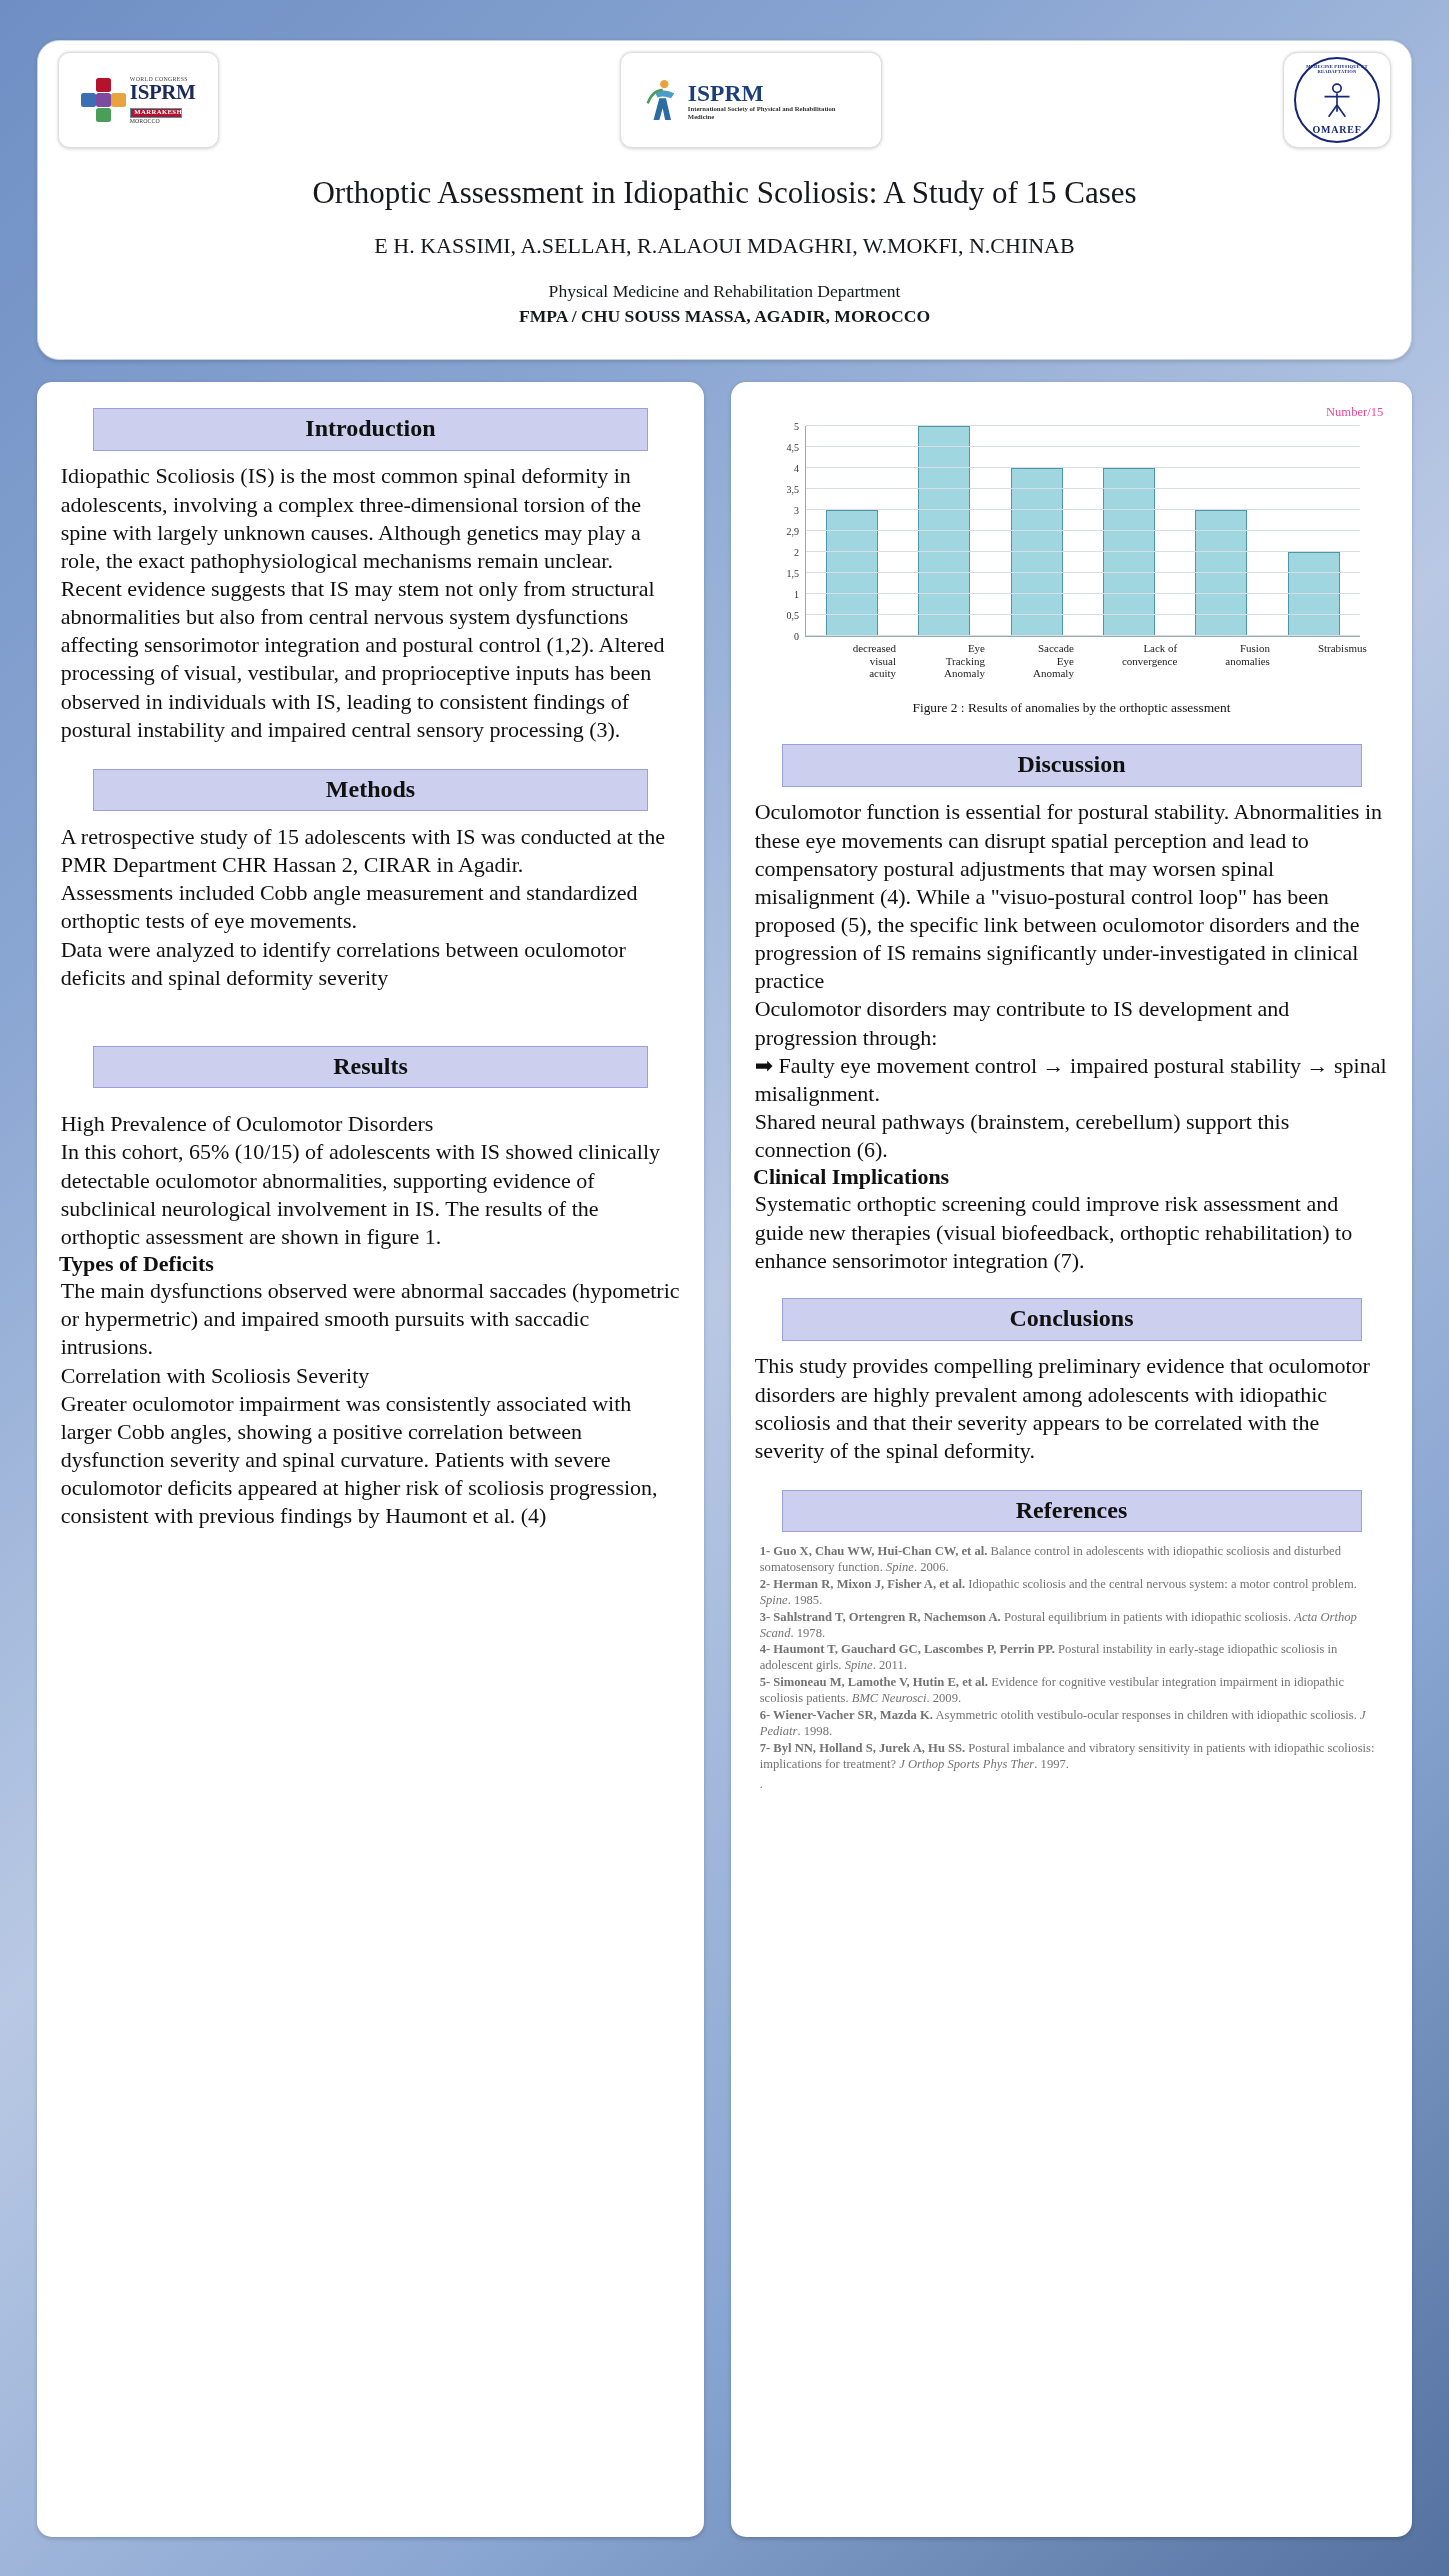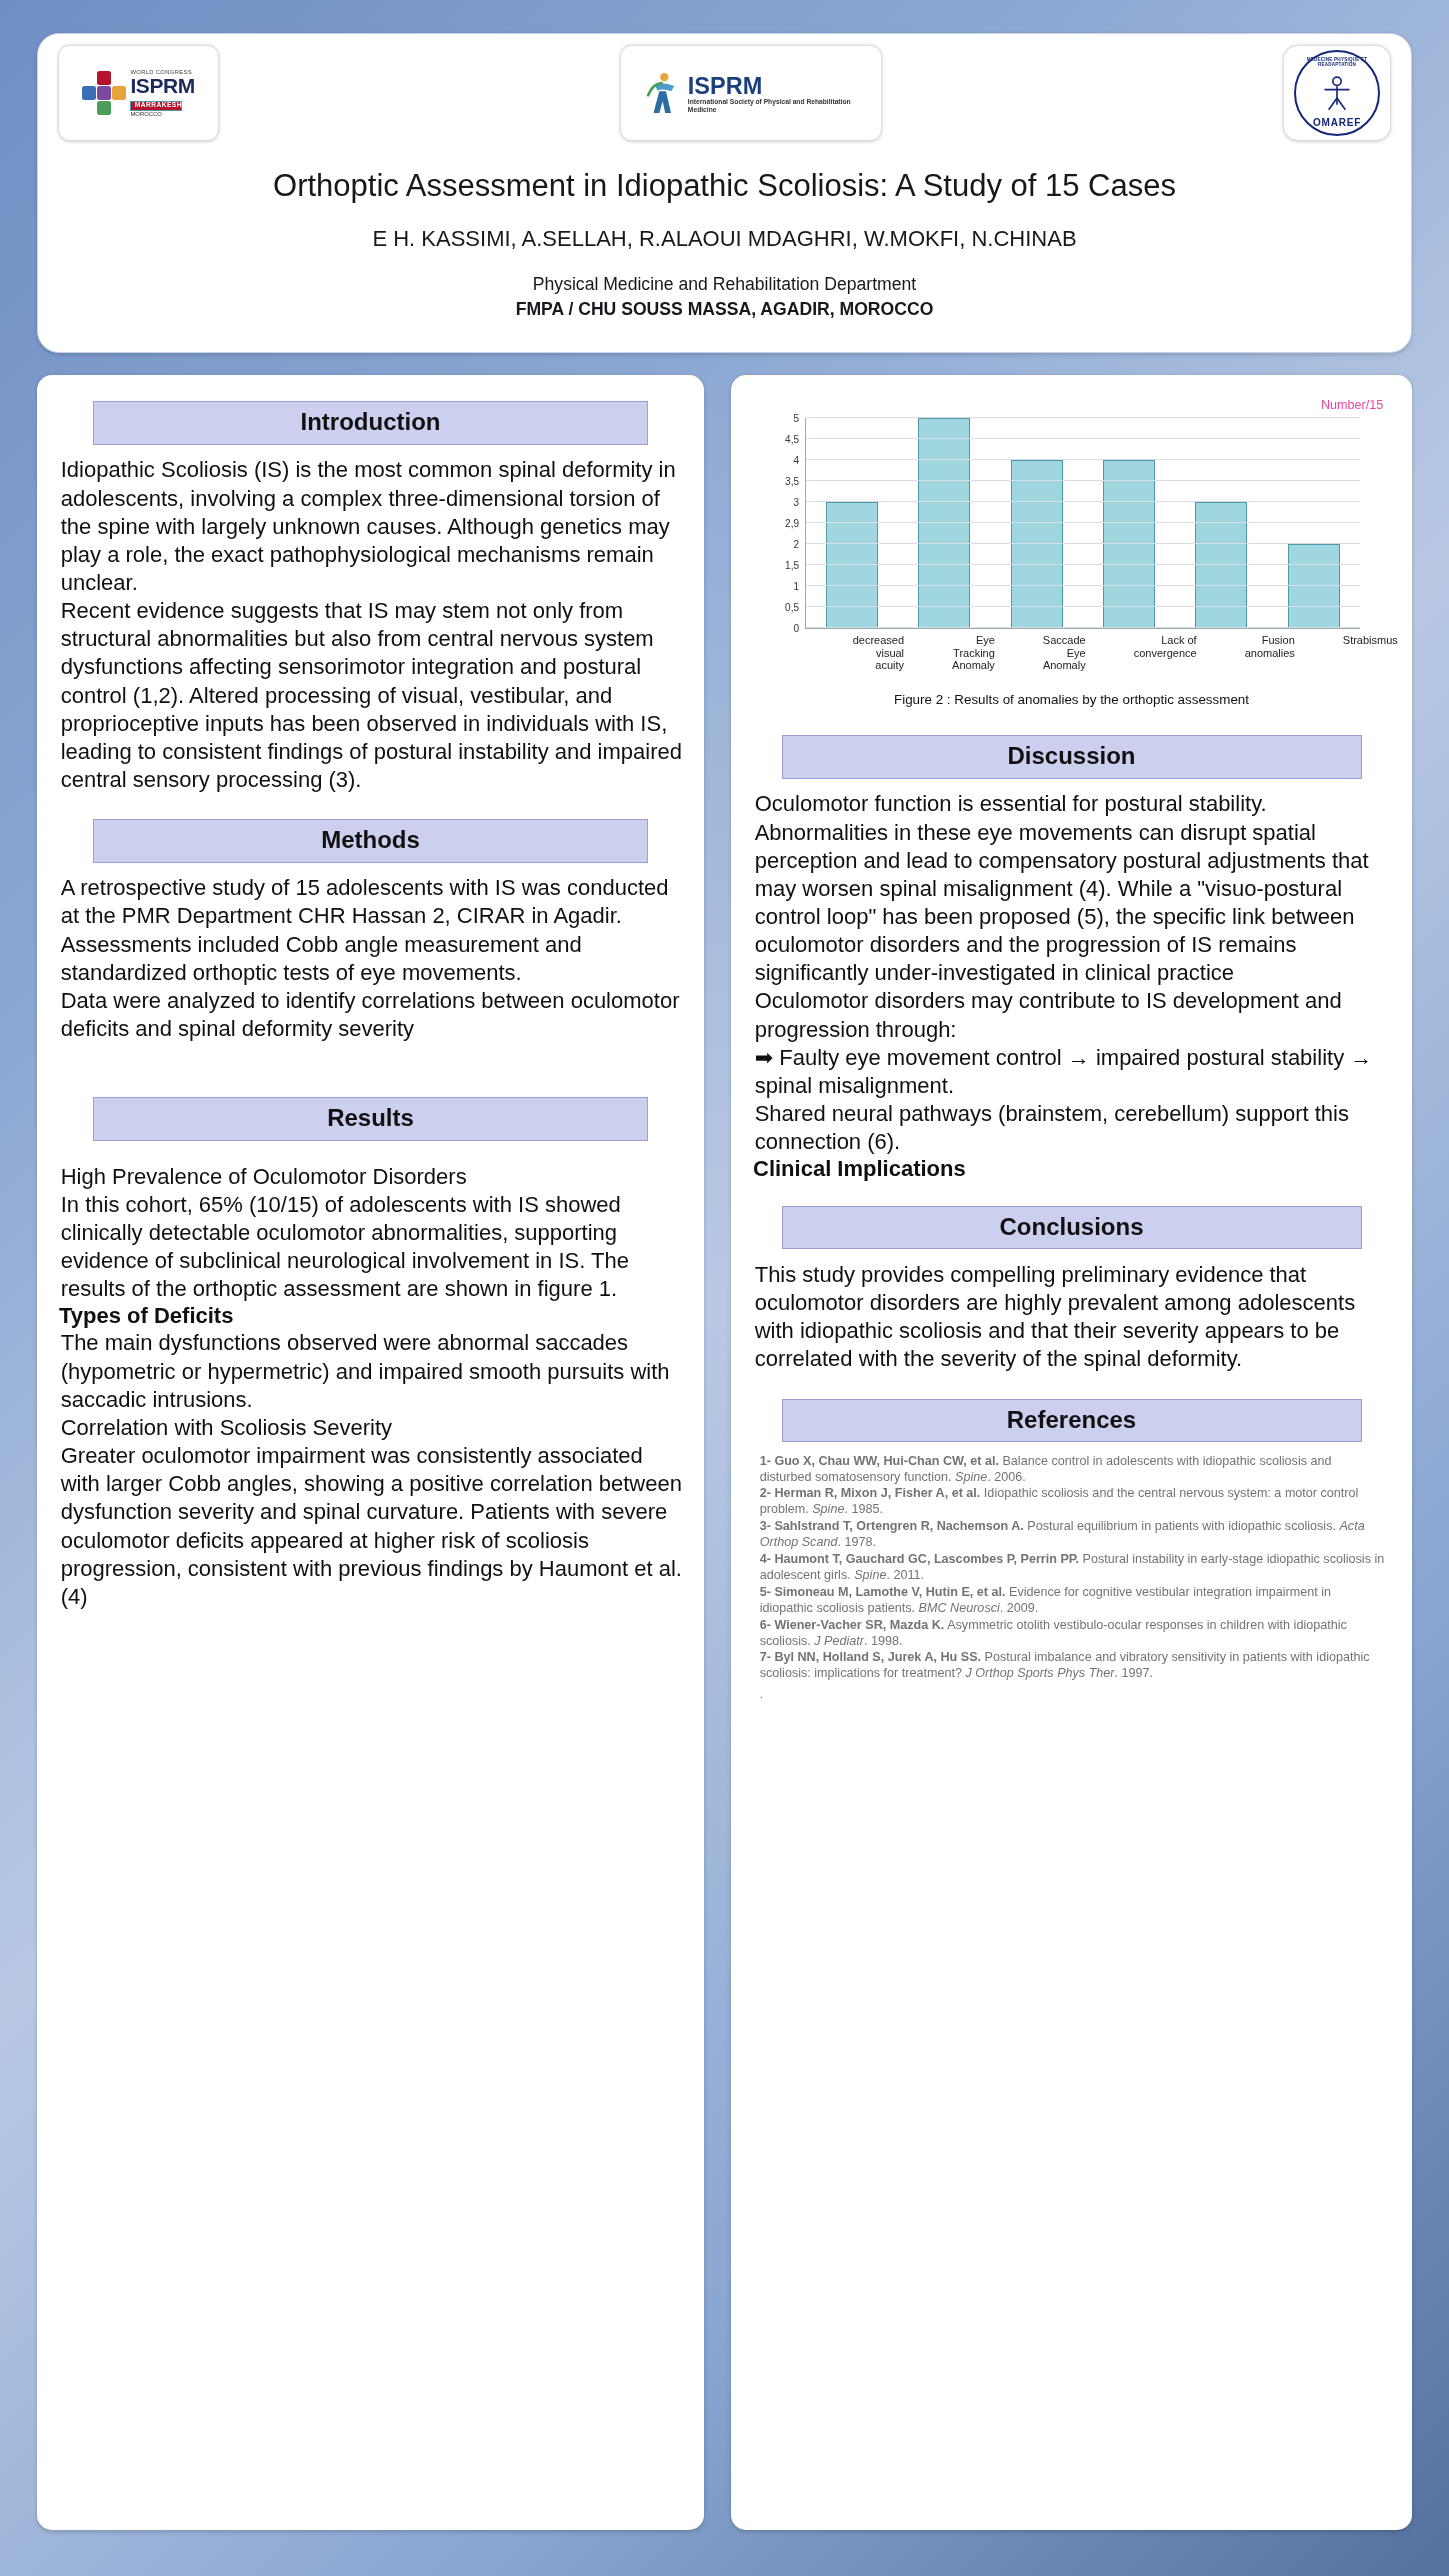--- a/index.html
+++ b/index.html
@@ -8,25 +8,26 @@
   }
   body {
     width: 1449px;
     height: 2576px;
     background: linear-gradient(135deg, #6f8fc4 0%, #8aa6d2 25%, #b9c9e4 50%, #8aa6d2 75%, #54719f 100%);
     font-family: "Liberation Sans", sans-serif;
     overflow: hidden;
   }
   .poster {
     position: absolute;
-    left: 0; top: 4px;
+    left: 0; top: 11px;
     width: 1449px;
     height: 1820px;
     padding: 28.5px 37px;
     box-sizing: border-box;
+    font-family: Liberation Serif, serif;
   }
 
   
   .header {
     background: #ffffff;
     border: 1.7px solid #c8d3e6;
     border-radius: 22px;
     padding: 11.7px 20px 18.4px 20px;
     display: block;
     position: relative;
@@ -369,20 +370,21 @@
           </div>
         <div class="fig-caption">Figure 2 : Results of anomalies by the orthoptic assessment</div>
       </div>
 
       <div class="section-title st-wide" style="margin-top:28.5px;">Discussion</div>
       <div class="body-text">Oculomotor function is essential for postural stability. Abnormalities in these eye movements can disrupt spatial perception and lead to compensatory postural adjustments that may worsen spinal misalignment (4). While a "visuo-postural control loop" has been proposed (5), the specific link between oculomotor disorders and the progression of IS remains significantly under-investigated in clinical practice
 Oculomotor disorders may contribute to IS development and progression through:
 ➡ Faulty eye movement control → impaired postural stability → spinal misalignment.
 Shared neural pathways (brainstem, cerebellum) support this connection (6).</div>
       <div class="bold-lead">Clinical Implications</div>
+      <div class="body-text">Systematic orthoptic screening could improve risk assessment and guide new therapies (visual biofeedback, orthoptic rehabilitation) to enhance sensorimotor integration (7).</div>
 
       <div class="section-title st-wide" style="margin-top:23.5px;">Conclusions</div>
       <div class="body-text">This study provides compelling preliminary evidence that oculomotor disorders are highly prevalent among adolescents with idiopathic scoliosis and that their severity appears to be correlated with the severity of the spinal deformity.</div>
 
       <div class="section-title st-wide" style="margin-top:25px;">References</div>
       <div class="refs" id="reflist">
           <div class="r"><b>1- Guo X, Chau WW, Hui-Chan CW, et al.</b> Balance control in adolescents with idiopathic scoliosis and disturbed somatosensory function. <i>Spine</i>. 2006.</div>
           <div class="r"><b>2- Herman R, Mixon J, Fisher A, et al.</b> Idiopathic scoliosis and the central nervous system: a motor control problem. <i>Spine</i>. 1985.</div>
           <div class="r"><b>3- Sahlstrand T, Ortengren R, Nachemson A.</b> Postural equilibrium in patients with idiopathic scoliosis. <i>Acta Orthop Scand</i>. 1978.</div>
           <div class="r"><b>4- Haumont T, Gauchard GC, Lascombes P, Perrin PP.</b> Postural instability in early-stage idiopathic scoliosis in adolescent girls. <i>Spine</i>. 2011.</div>

